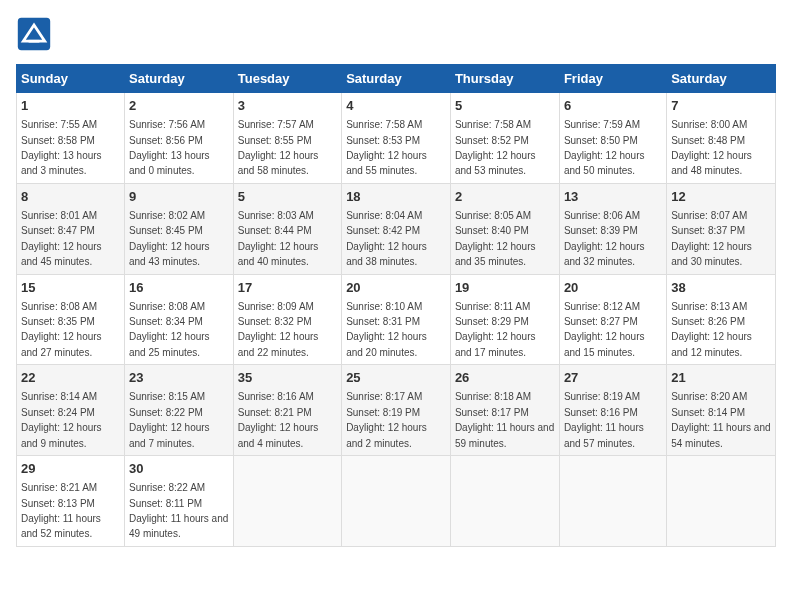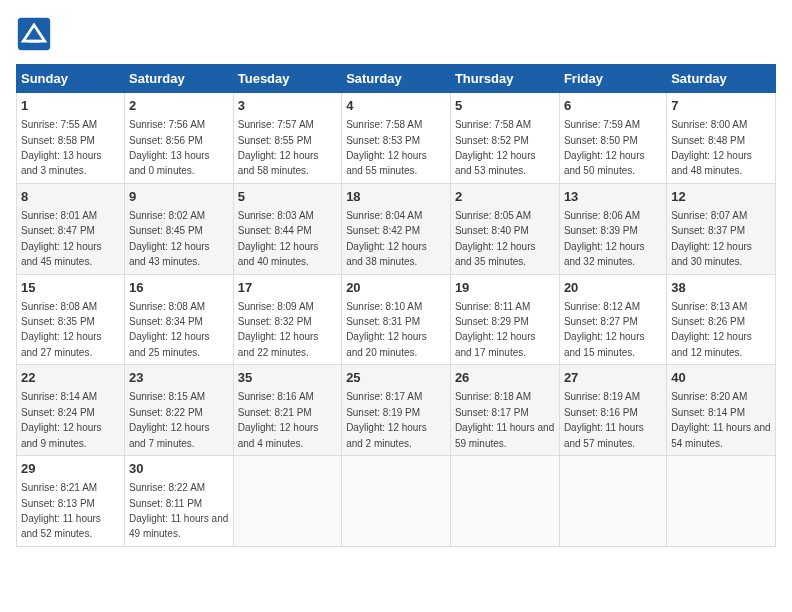--- a/index.html
+++ b/index.html
@@ -227,21 +227,21 @@
       </td>
         <td>
         <span class="day-num">26</span>
         <span class="day-info">Sunrise: 8:18 AM<br>Sunset: 8:17 PM<br>Daylight: 11 hours and 59 minutes.</span>
       </td>
         <td>
         <span class="day-num">27</span>
         <span class="day-info">Sunrise: 8:19 AM<br>Sunset: 8:16 PM<br>Daylight: 11 hours and 57 minutes.</span>
       </td>
         <td>
-        <span class="day-num">40</span>
+        <span class="day-num">21</span>
         <span class="day-info">Sunrise: 8:20 AM<br>Sunset: 8:14 PM<br>Daylight: 11 hours and 54 minutes.</span>
       </td>
       </tr>
       <tr>
         <td>
         <span class="day-num">29</span>
         <span class="day-info">Sunrise: 8:21 AM<br>Sunset: 8:13 PM<br>Daylight: 11 hours and 52 minutes.</span>
       </td>
         <td>
         <span class="day-num">30</span>

